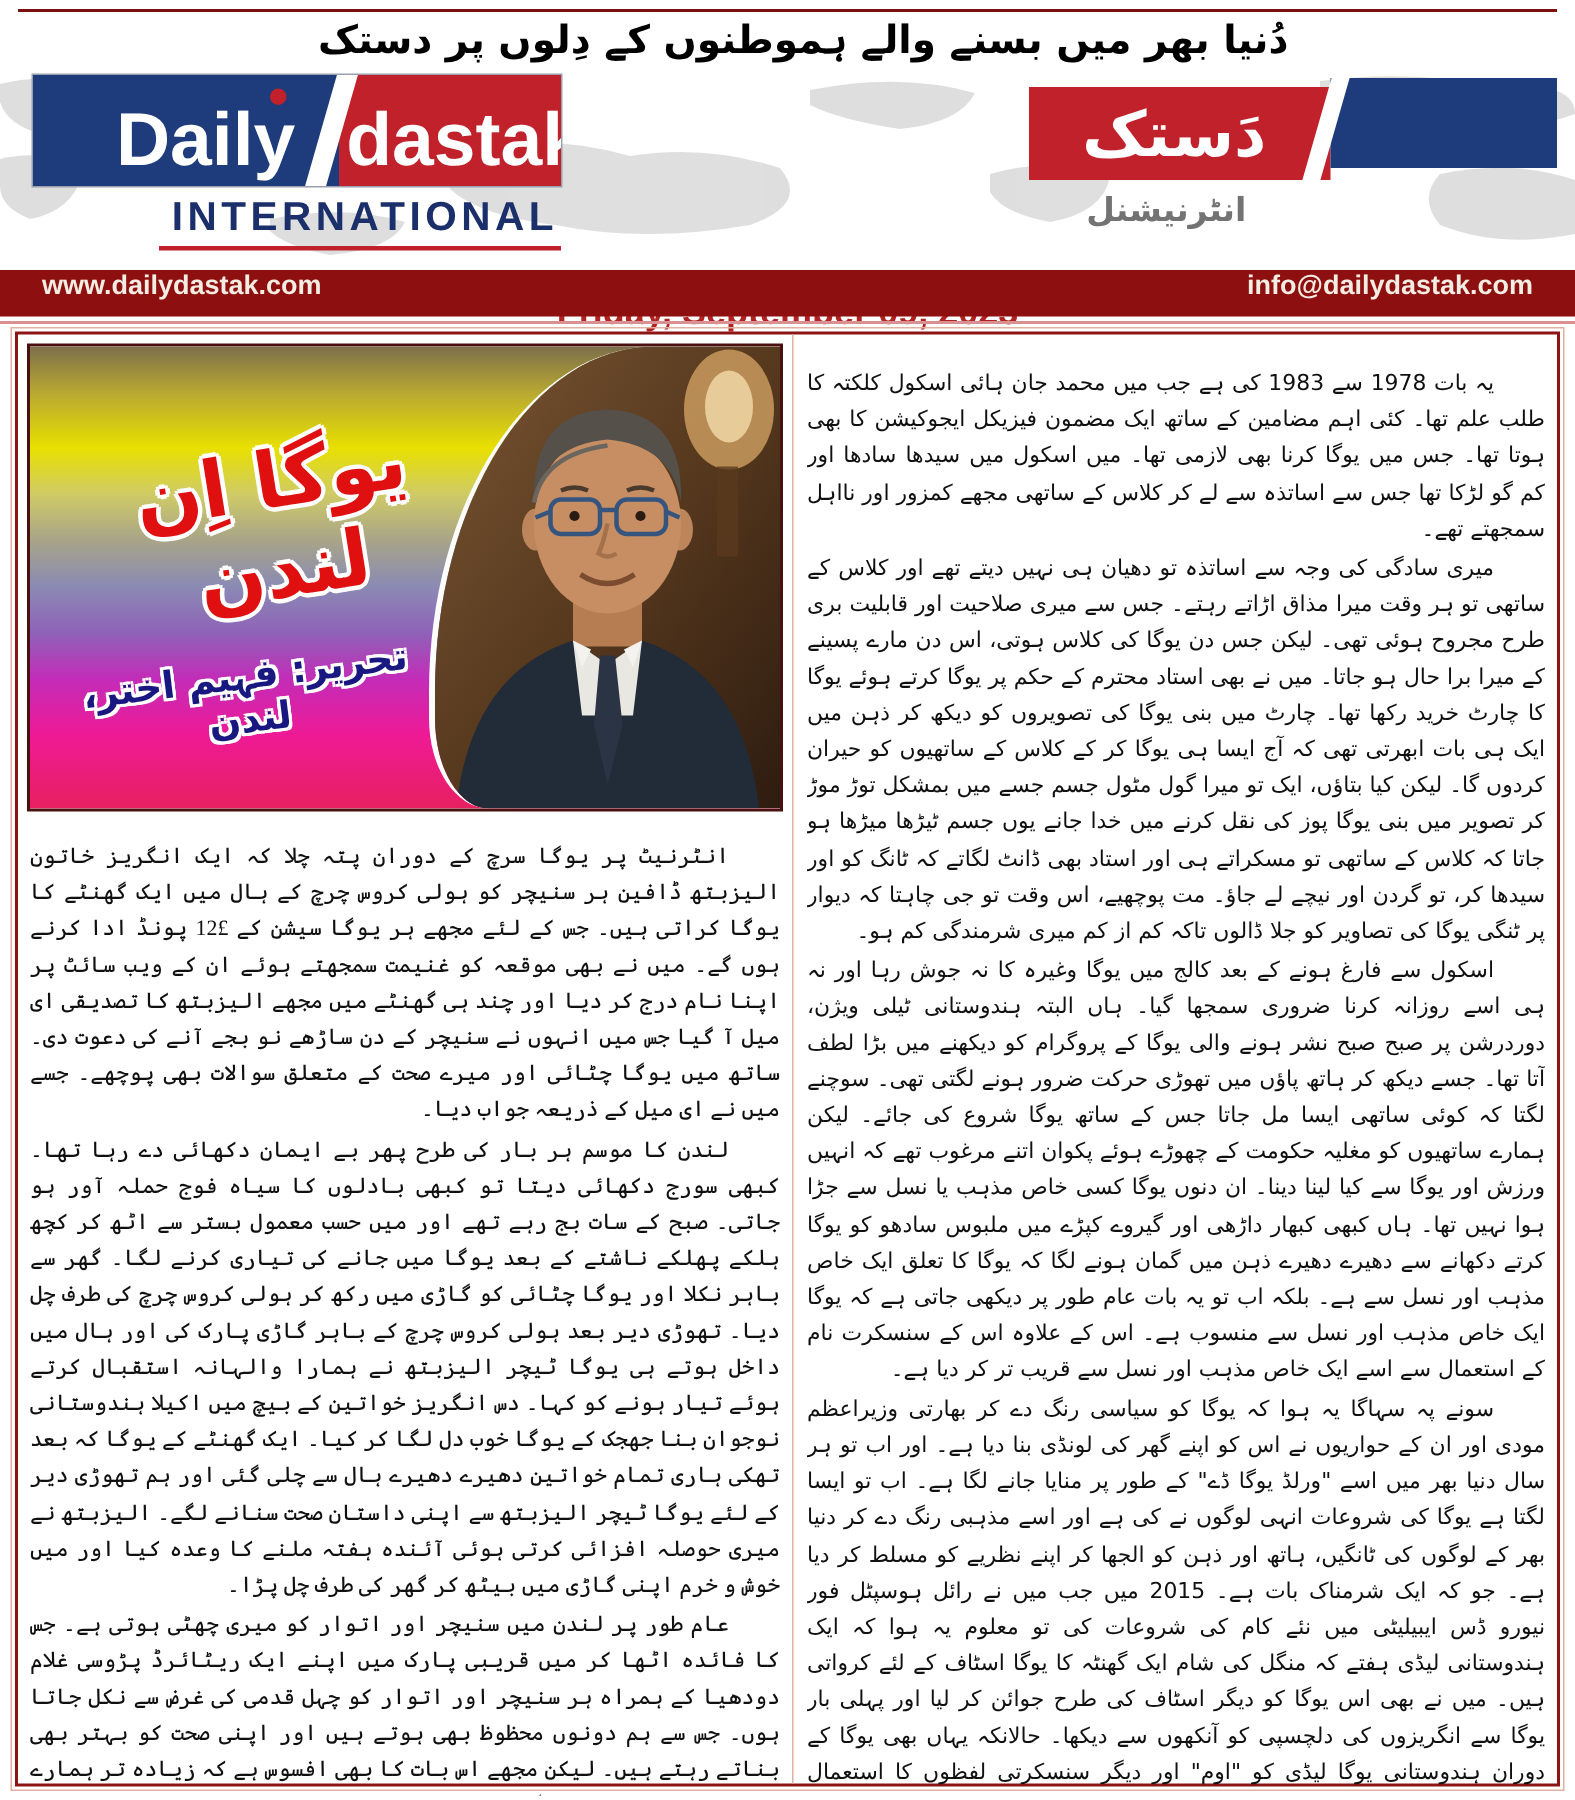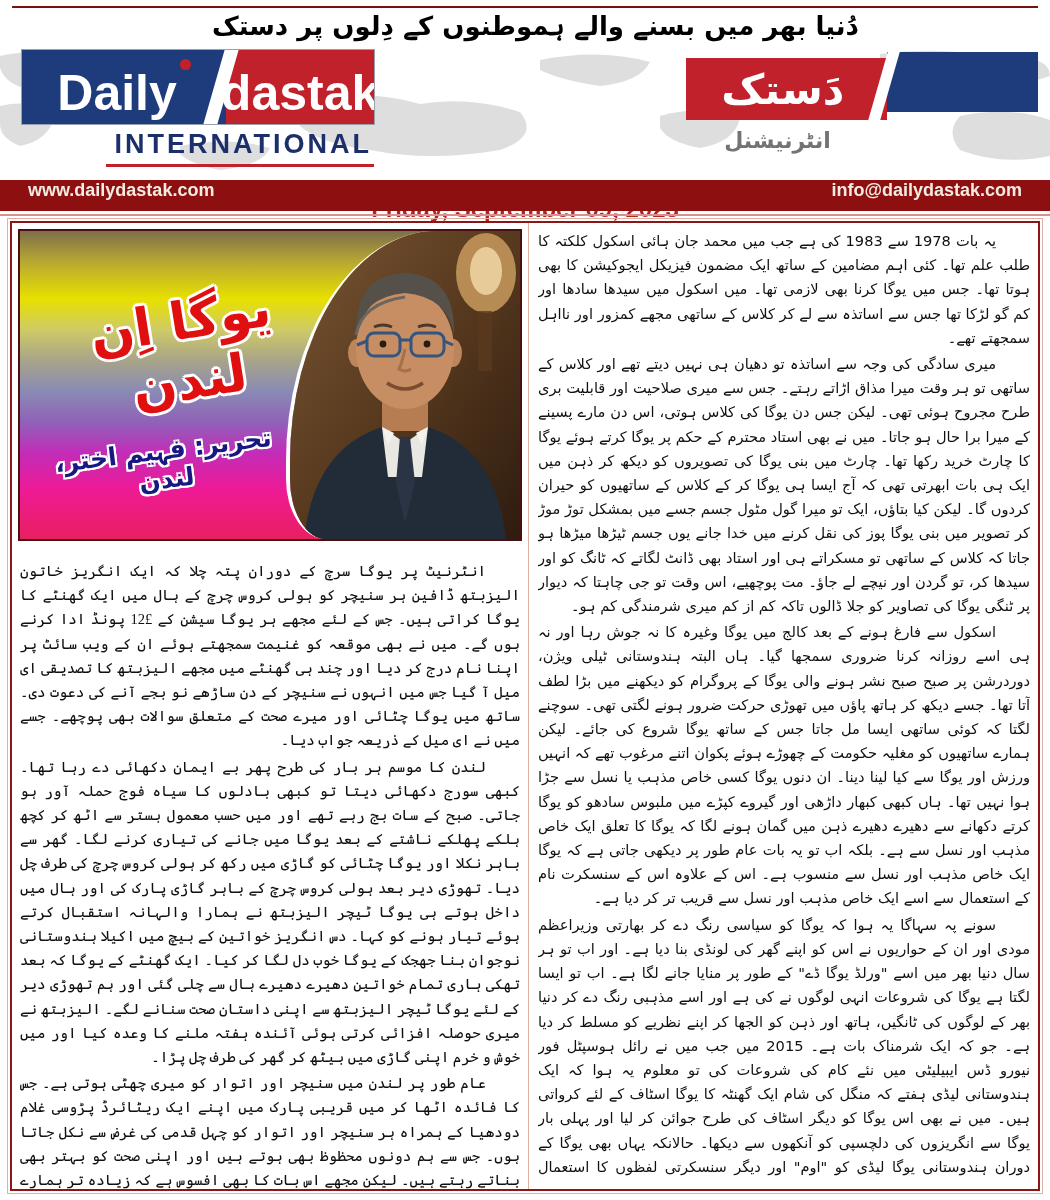--- a/index.html
+++ b/index.html
@@ -13,21 +13,21 @@
   .header{position:absolute;top:46px;left:0;right:0;height:132px;}
   .mapsvg{position:absolute;inset:0;width:100%;height:100%;}
   
   .logo-left{position:absolute;left:22px;top:4px;width:352px;}
   .logo-box{position:relative;height:74px;overflow:hidden;box-shadow:0 0 0 1px #9aa0ad;}
   .lb-blue{position:absolute;left:0;top:0;bottom:0;width:58%;background:#1e3c7c;}
   .lb-red{position:absolute;left:58%;top:0;bottom:0;right:0;background:#c1212b;}
   .lb-slash{position:absolute;left:54.5%;top:-6px;bottom:-6px;width:14px;background:#ffffff;
             transform:skewX(-16deg);}
   .lb-word{position:absolute;top:12px;bottom:0;display:flex;align-items:center;justify-content:center;
-           color:#fff;font-weight:bold;font-family:"Liberation Sans",sans-serif;font-size:50px;}
+           color:#fff;font-weight:bold;font-family:"Liberation Sans",sans-serif;font-size:50px;padding-left:20px;}
   .lb-word.daily{left:0;width:54%;}
   .lb-word.dastak{left:58%;right:0;}
   .i-dot{position:absolute;left:158px;top:9px;width:11px;height:11px;border-radius:50%;background:#c1212b;}
   .international{margin-top:5px;text-align:right;color:#1b2f6b;font-weight:bold;font-size:27px;
                  letter-spacing:3px;font-family:"Liberation Sans",sans-serif;padding-right:2px;}
   .intl-rule{height:3px;background:#c1212b;margin-top:4px;margin-left:84px;}
   
   .logo-right{position:absolute;right:12px;top:6px;width:352px;}
   .logo-box-r{position:relative;height:68px;overflow:hidden;}
   .rb-red{position:absolute;left:0;top:6px;bottom:0;width:57%;background:#c1212b;}
@@ -45,21 +45,21 @@
   .redbar{position:absolute;top:180px;left:0;right:0;height:31px;background:#8e0f0f;color:#f3ece2;
           display:flex;justify-content:space-between;padding:0 28px;
           font-weight:bold;font-size:18px;font-family:"Liberation Sans",sans-serif;box-sizing:border-box;}
   .redbar-sub{position:absolute;top:214px;left:0;right:0;height:2px;background:#d89090;}
   
   .frame{position:absolute;top:221px;left:10px;right:10px;bottom:9px;border:2px solid #8e1515;
          outline:1px solid #e0b0a0;outline-offset:2px;}
   .divider{position:absolute;left:516px;top:0;bottom:0;width:1px;background:#e0b0a0;}
   .col{position:absolute;direction:rtl;text-align:justify;color:#101010;overflow:hidden;
        font-size:14.6px;line-height:24.2px;}
-  .col-right{right:8px;top:6px;width:492px;height:952px;}
+  .col-right{right:8px;top:21px;width:492px;height:952px;}
   .col-left{left:8px;top:336px;width:500px;height:638px;font-family:Liberation Serif, serif;}
   .para{margin:0 0 2px 0;text-indent:34px;}
   
   .banner-img{position:absolute;left:6px;top:6px;width:500px;height:308px;border:2px solid #4a1010;
               overflow:hidden;background:#fff;}
   .banner-grad{position:absolute;inset:0;
      background:linear-gradient(180deg,#7d6f4a 0%,#b8a832 10%,#e8e000 22%,#cfcb66 32%,#a8a489 42%,
                 #8a8ab4 52%,#8f62b8 62%,#c32cb8 72%,#ee1a96 84%,#e82060 100%);}
   .banner-title{position:absolute;left:2%;top:60px;width:62%;text-align:center;direction:rtl;
       font-size:52px;font-weight:bold;color:#e01010;transform:rotate(-9deg);

